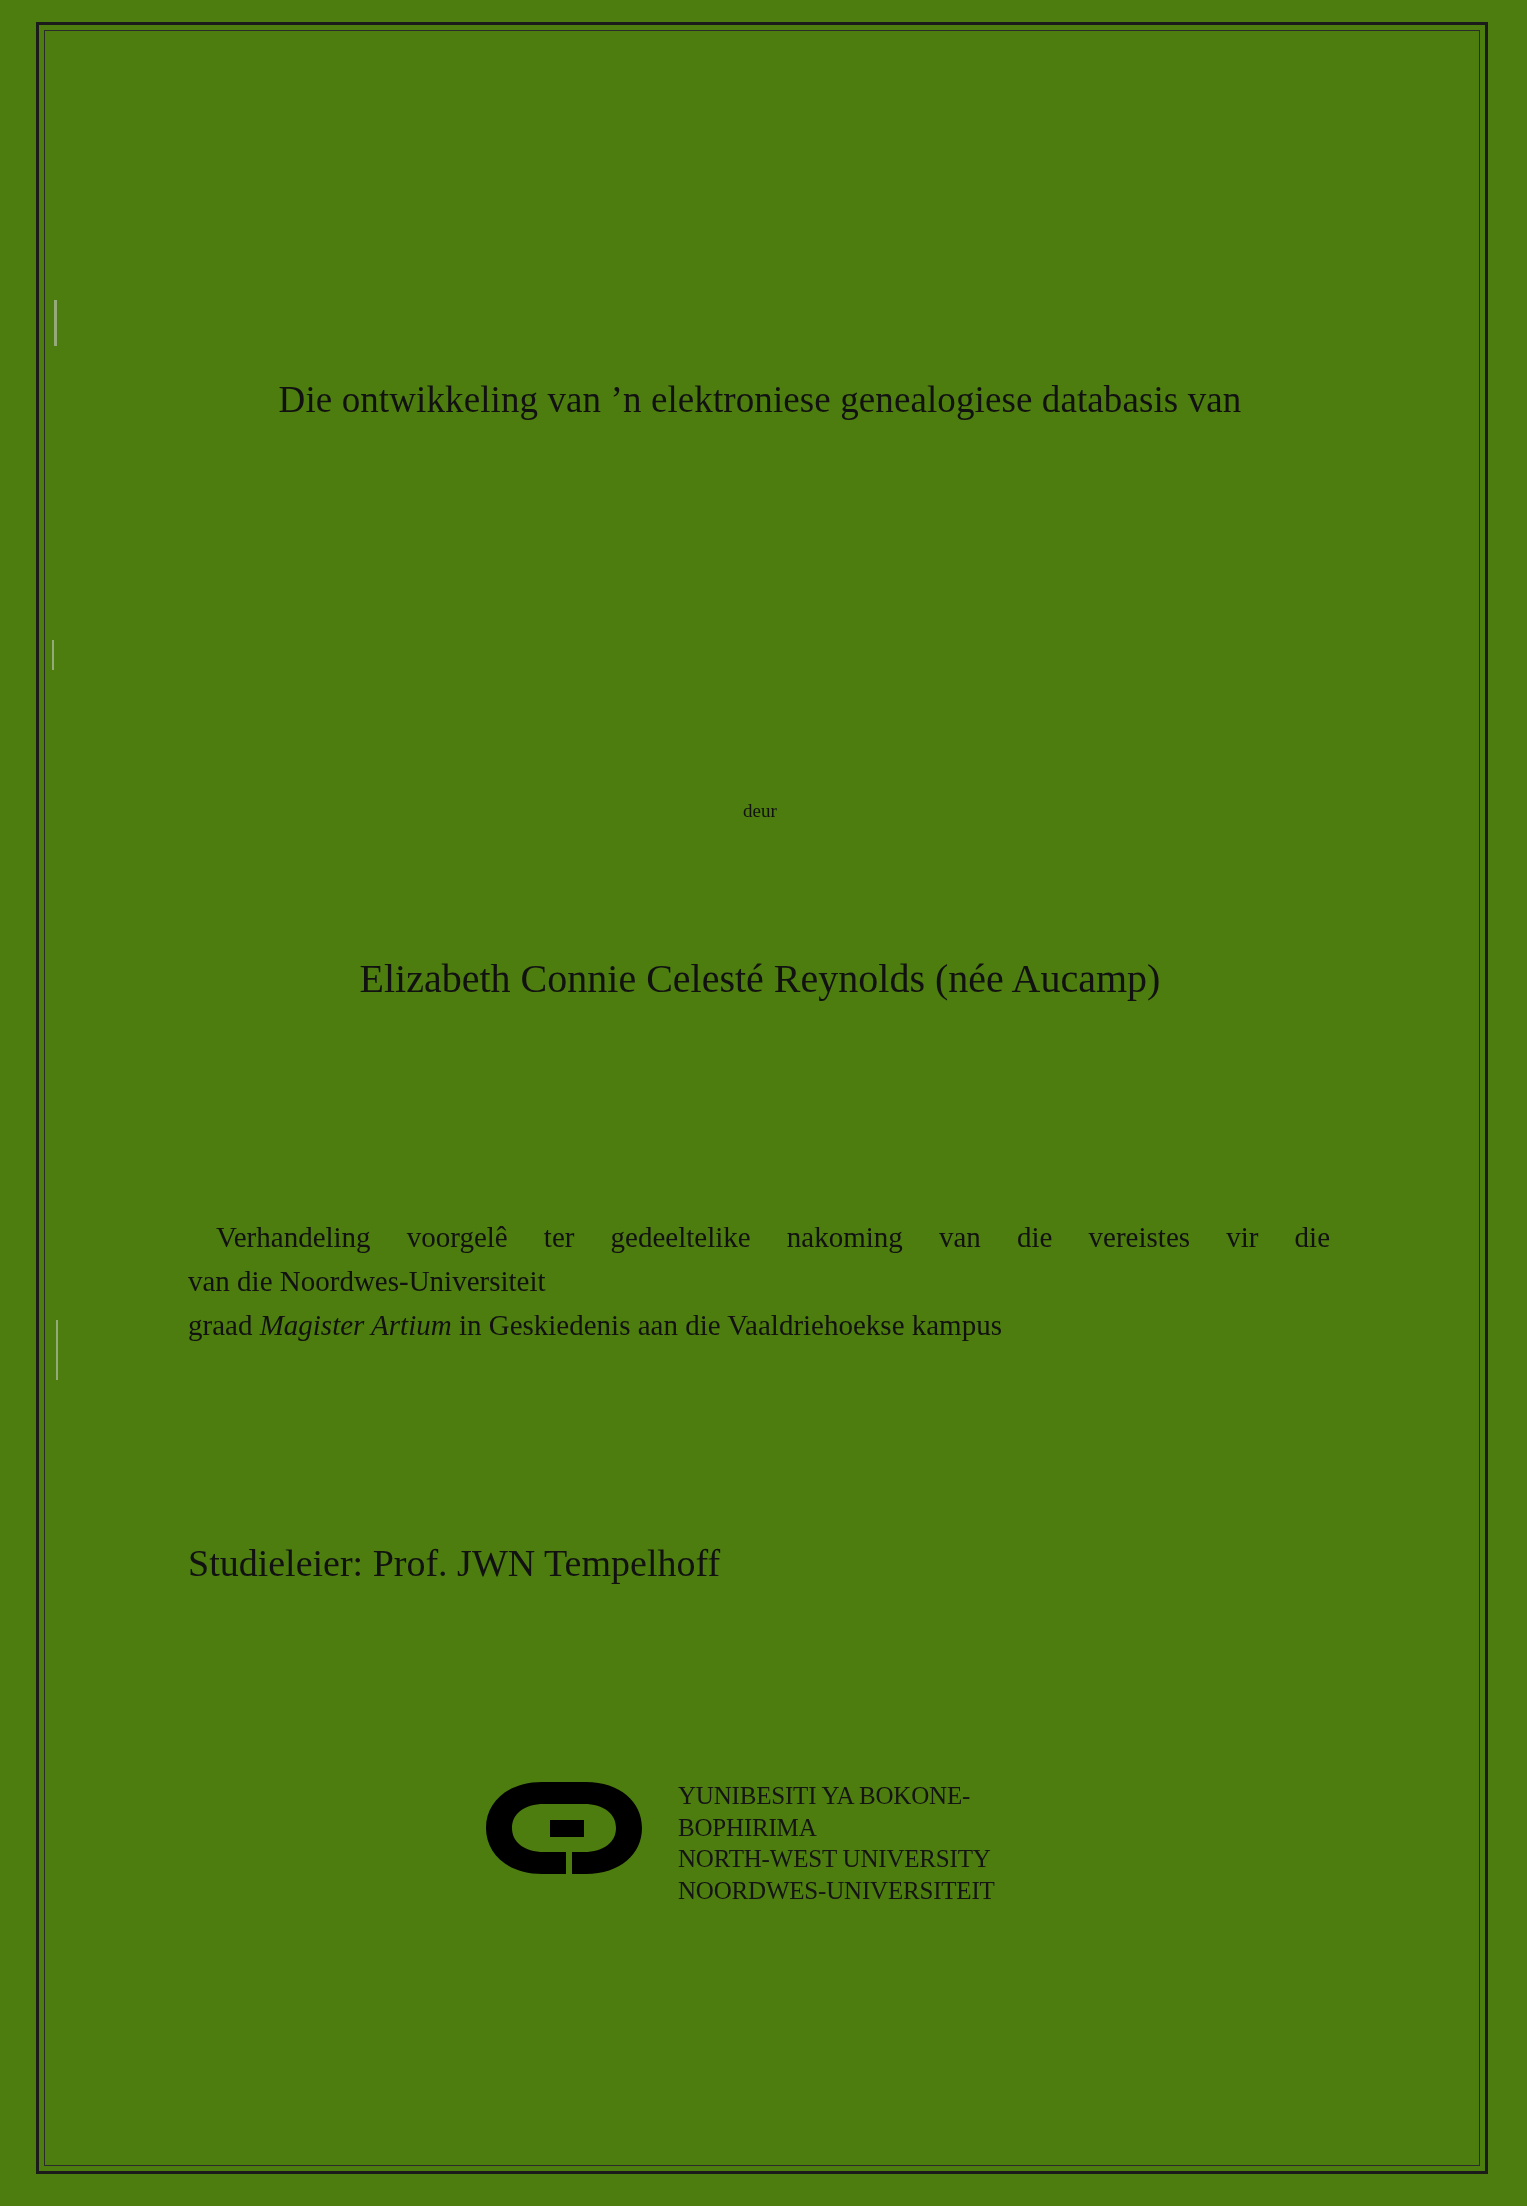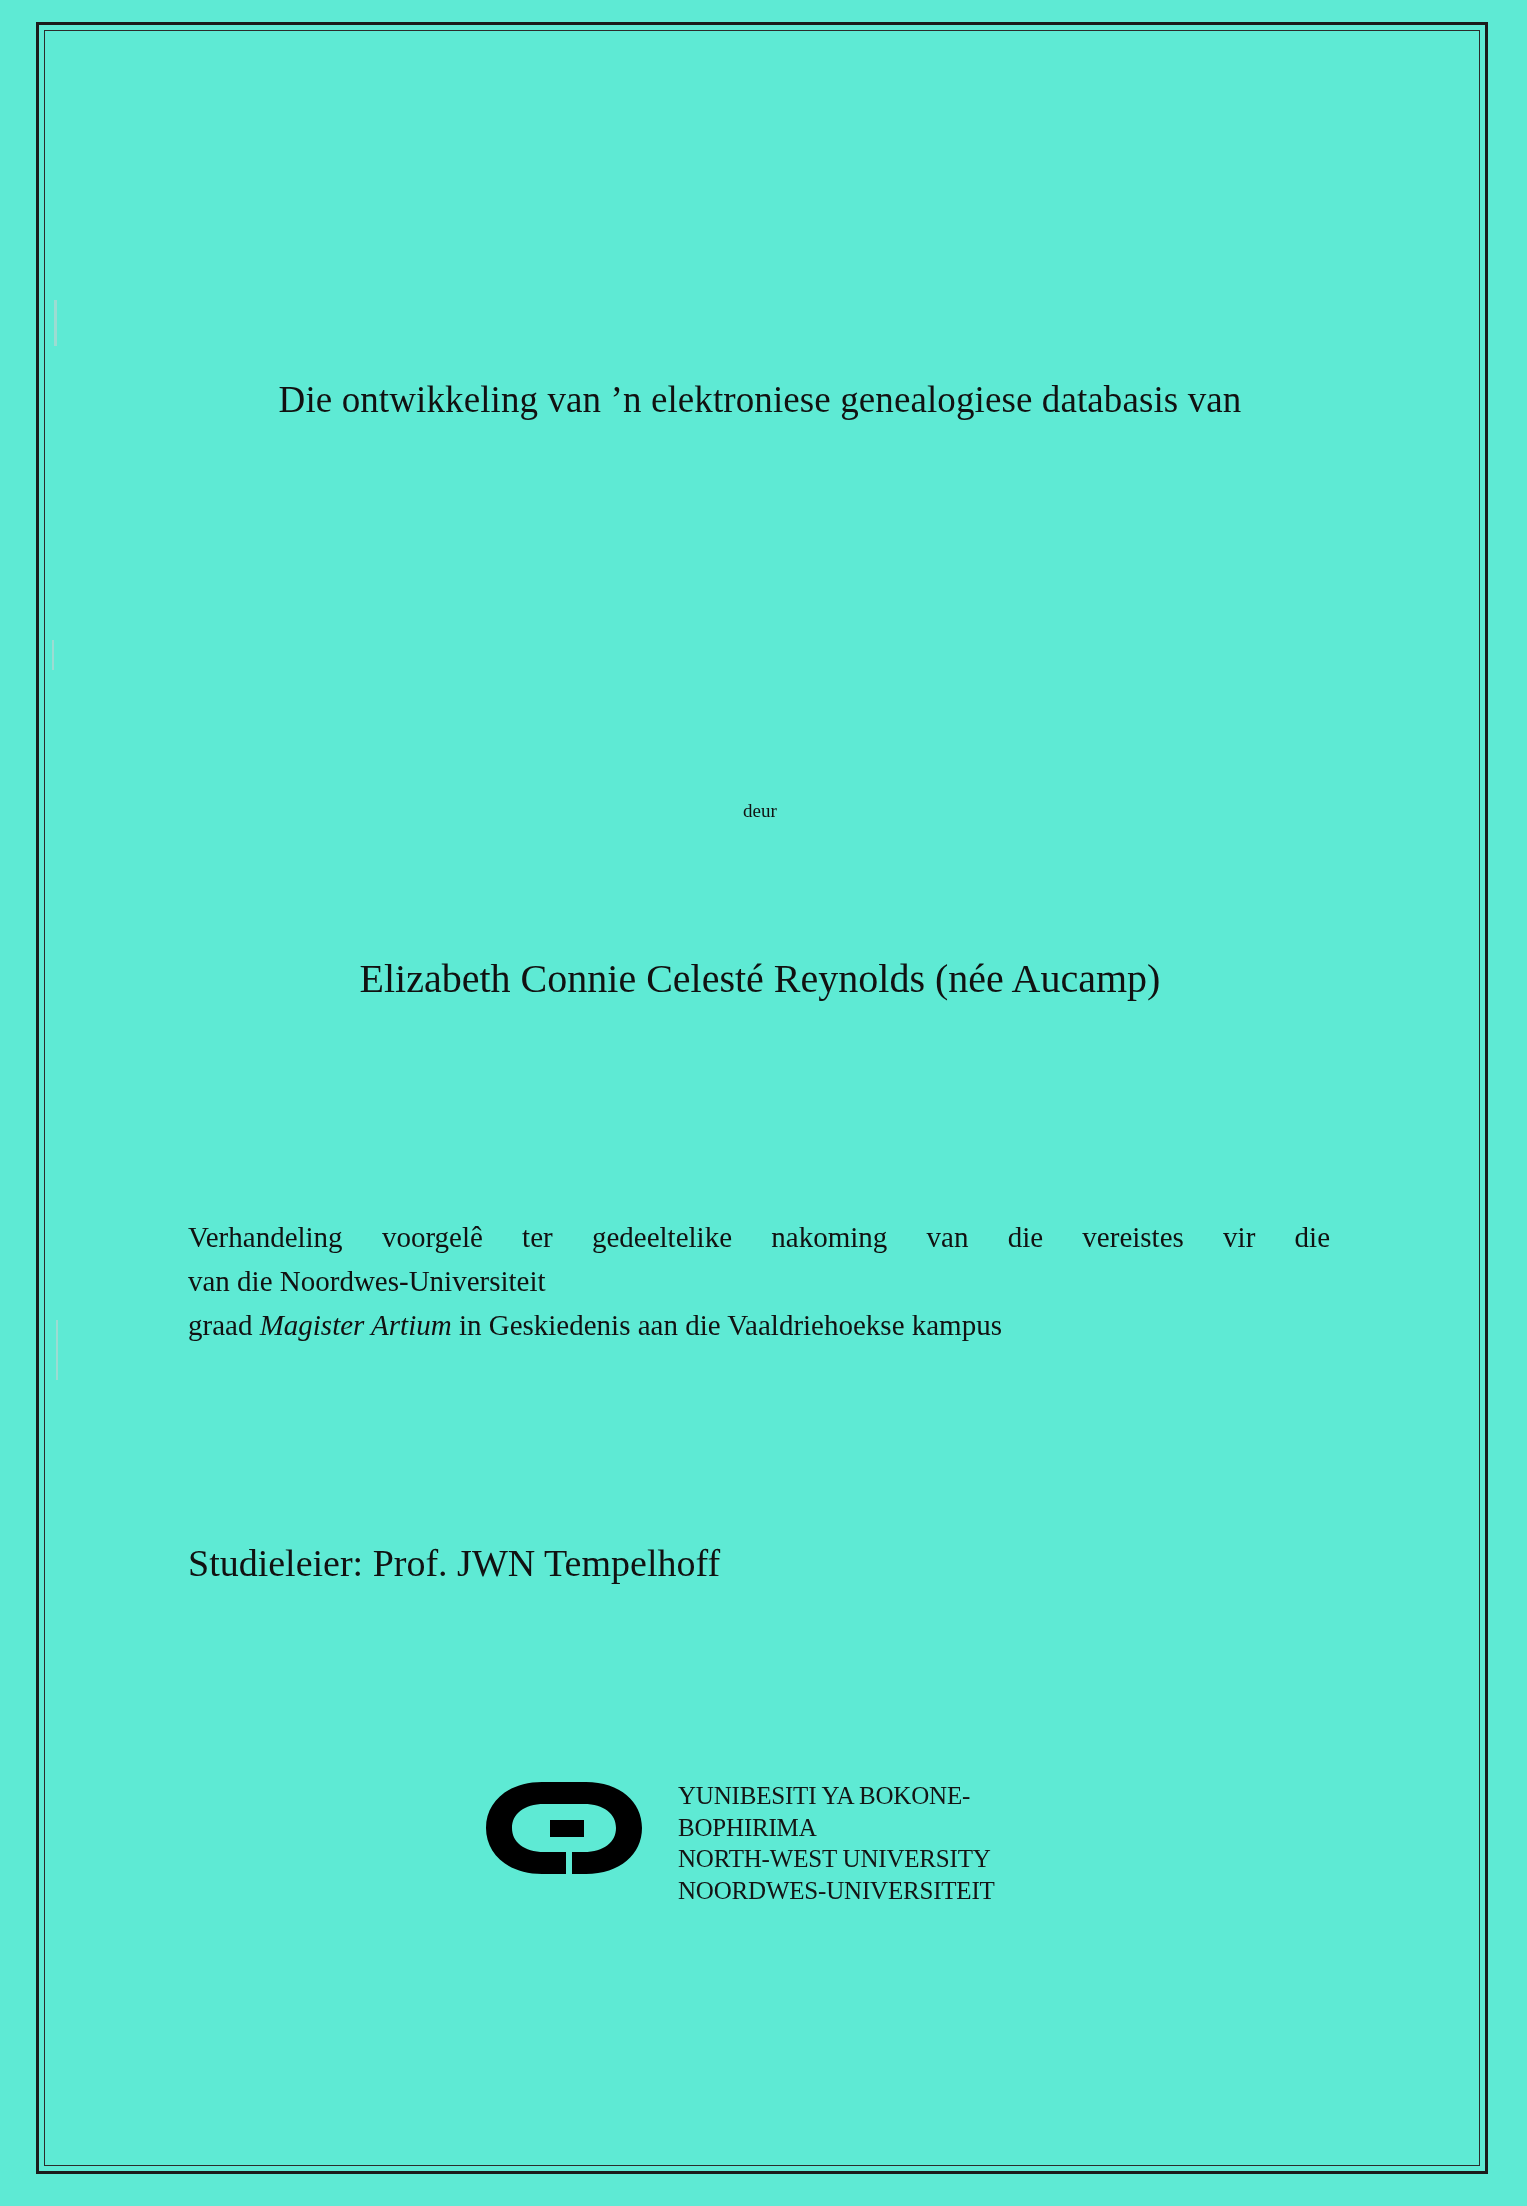--- a/index.html
+++ b/index.html
@@ -16,21 +16,21 @@
     overflow: hidden;
   }
 
   
   .page {
     position: absolute;
     left: 0;
     top: 0;
     width: 1527px;
     height: 2206px;
-    background: #5eead4;
+    background: #4d7c0f;
   }
 
   
   .page-frame {
     position: absolute;
     left: 36px;
     top: 22px;
     width: 1452px;
     height: 2152px;
     border: 3px solid #1b1b1b;
@@ -90,20 +90,21 @@
     position: absolute;
     left: 8px;
     top: 1215px;
     width: 1142px;
     font-size: 29px;
     line-height: 1.52;
   }
   .statement .just {
     text-align: justify;
     text-align-last: justify;
+    margin-left: 28px;
   }
   .statement .plain {
     text-align: left;
   }
   .statement i {
     font-style: italic;
   }
 
   .supervisor-block {
     position: absolute;

